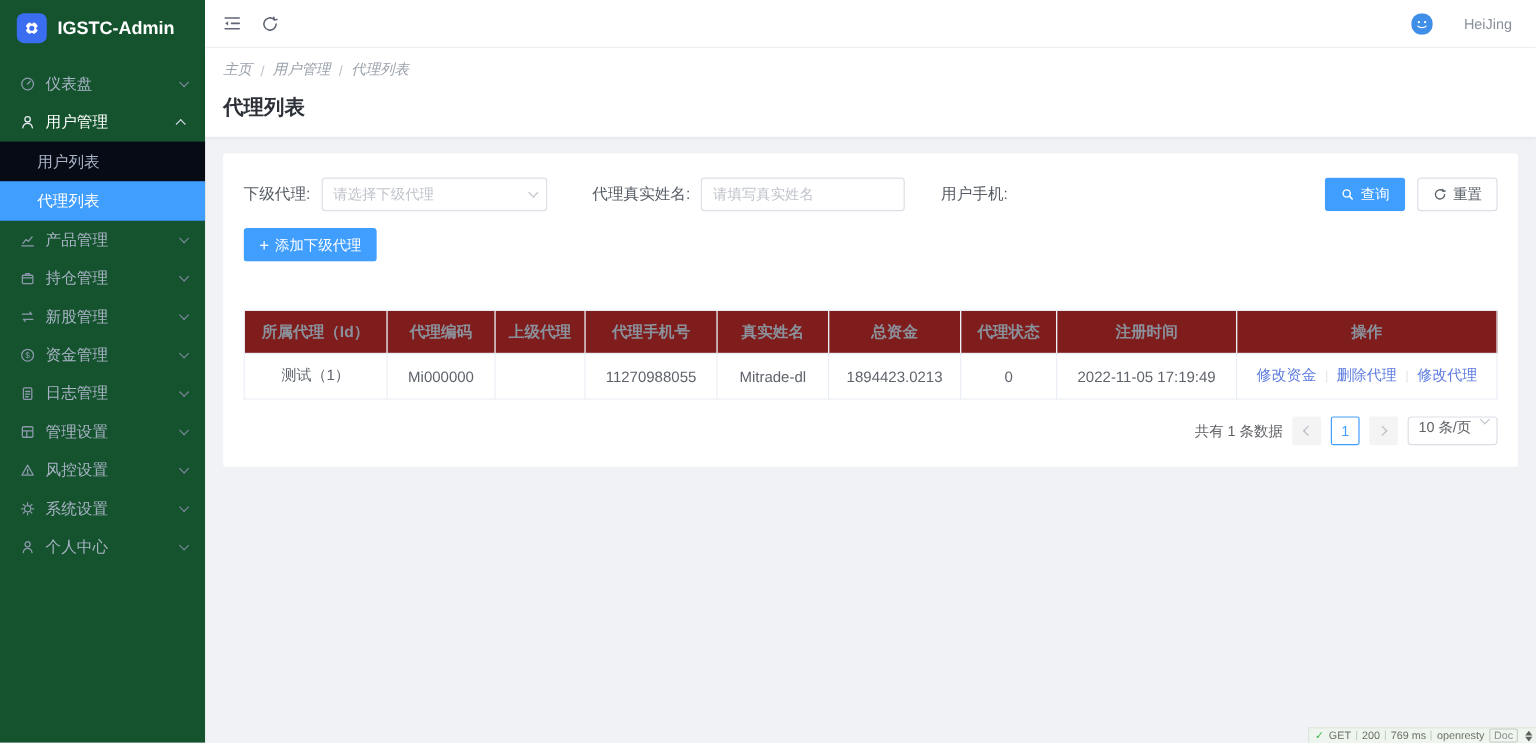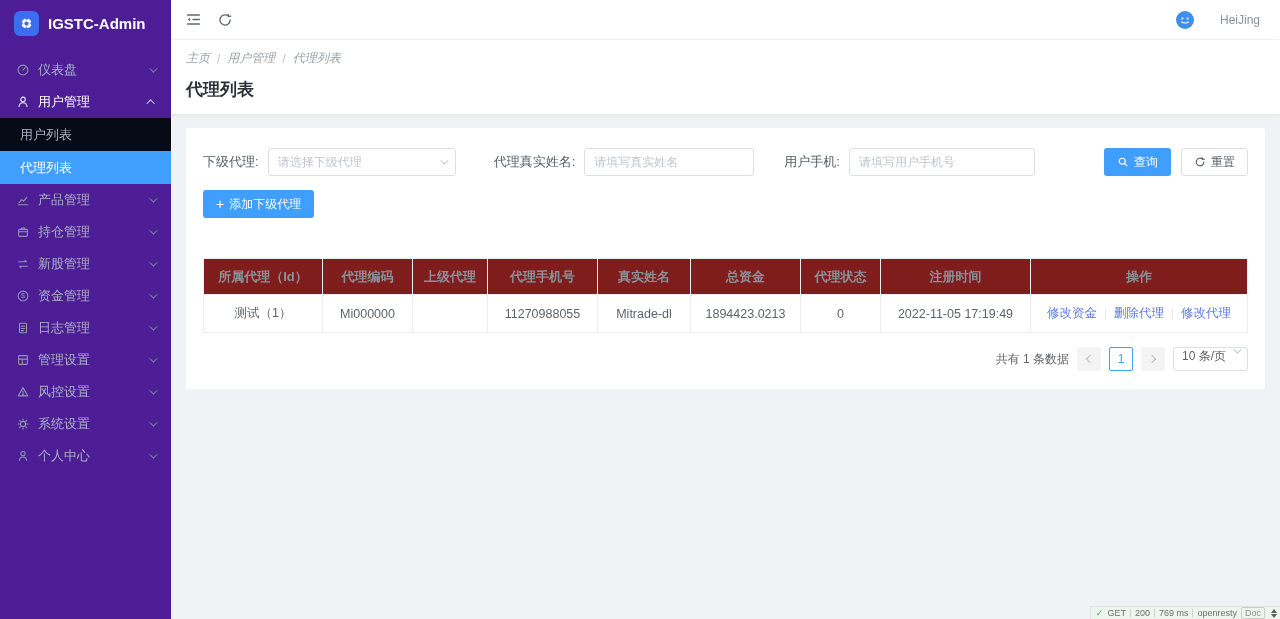--- a/index.html
+++ b/index.html
@@ -1,34 +1,34 @@
 <!DOCTYPE html>
 <html><head>
 <meta charset="utf-8">
 <style>
   * { box-sizing: border-box; margin: 0; padding: 0; }
   html,body { width:1280px; height:619px; overflow:hidden; }
   body { font-family:"Liberation Sans","DejaVu Sans",sans-serif; display:flex; background:#f0f2f5; }
 
   
-  .sidebar { width:171px; flex-shrink:0; background:#4c1d95; color:#a9b4c6; display:flex; flex-direction:column; }
+  .sidebar { width:171px; flex-shrink:0; background:#14532d; color:#a9b4c6; display:flex; flex-direction:column; }
   .logo-row { height:46px; display:flex; align-items:center; padding-left:14px; gap:9px; }
   .logo-badge { width:25px; height:25px; border-radius:6px; background:#3a6df0; display:flex; align-items:center; justify-content:center; flex-shrink:0; }
   .logo-title { color:#ffffff; font-weight:bold; font-size:15px; white-space:nowrap; }
   .menu { padding-top:8px; font-size:13px; }
   .menu-item { height:32px; display:flex; align-items:center; padding:0 16px; cursor:pointer; color:#a9b4c6; }
   .menu-item .mi-icon { width:14px; height:14px; display:flex; align-items:center; justify-content:center; color:#8d99ad; }
   .menu-item .mi-label { margin-left:8px; flex:1; }
   .menu-item.parent-active { color:#ffffff; }
   .menu-item.parent-active .mi-icon { color:#e8edf5; }
   .chev { width:6px; height:6px; border-right:1.4px solid #7a8699; border-bottom:1.4px solid #7a8699; display:inline-block; }
   .chev-down { transform:rotate(45deg) translateY(-2px); }
   .chev-up { transform:rotate(-135deg) translateY(-2px); border-color:#cdd6e2; }
   .submenu { background:#070b15; }
-  .submenu-item { height:33px; line-height:33px; padding-left:20px; font-size:13px; color:#a9b4c6; cursor:pointer; }
+  .submenu-item { height:33px; line-height:33px; padding-left:31px; font-size:13px; color:#a9b4c6; cursor:pointer; }
   .submenu-item.active { background:#409eff; color:#ffffff; }
 
   
   .main { flex:1; display:flex; flex-direction:column; background:#f0f2f5; position:relative; height:619px; }
   .topbar { height:40px; background:#ffffff; display:flex; align-items:center; padding:0 20px 0 14px; border-bottom:1px solid #f2f3f5; }
   .topbar .tb-icon { width:18px; height:18px; color:#5f6673; margin-right:14px; cursor:pointer; display:flex; align-items:center; }
   .topbar .tb-right { margin-left:auto; display:flex; align-items:center; gap:6px; }
   .user-name { font-size:12px; color:#8a909a;margin-left:20px; }
 
   .page-header { background:#ffffff; padding:10px 15px 13px; box-shadow:0 1px 4px rgba(0,21,41,.06); }
@@ -277,21 +277,20 @@
       <span class="f-label">下级代理:</span>
       <div class="select-box">
         <span class="ph">请选择下级代理</span>
         <span class="sel-chev"></span>
       </div>
 
       <span class="f-label g2">代理真实姓名:</span>
       <input class="text-input" style="width: 170px;" placeholder="请填写真实姓名">
 
       <span class="f-label g3">用户手机:</span>
-      <input class="text-input" style="width: 186px;" placeholder="请填写用户手机号">
 
       <div class="f-buttons">
         <button class="btn btn-primary">
           <span>
             <svg width="12" height="12" viewBox="0 0 16 16" fill="none" stroke="#ffffff" stroke-width="1.6" stroke-linecap="round">
               <circle cx="7" cy="7" r="4"></circle>
                 <path d="M10.2 10.2l3 3"></path>
             </svg>
           </span>
           <span>查询</span>

